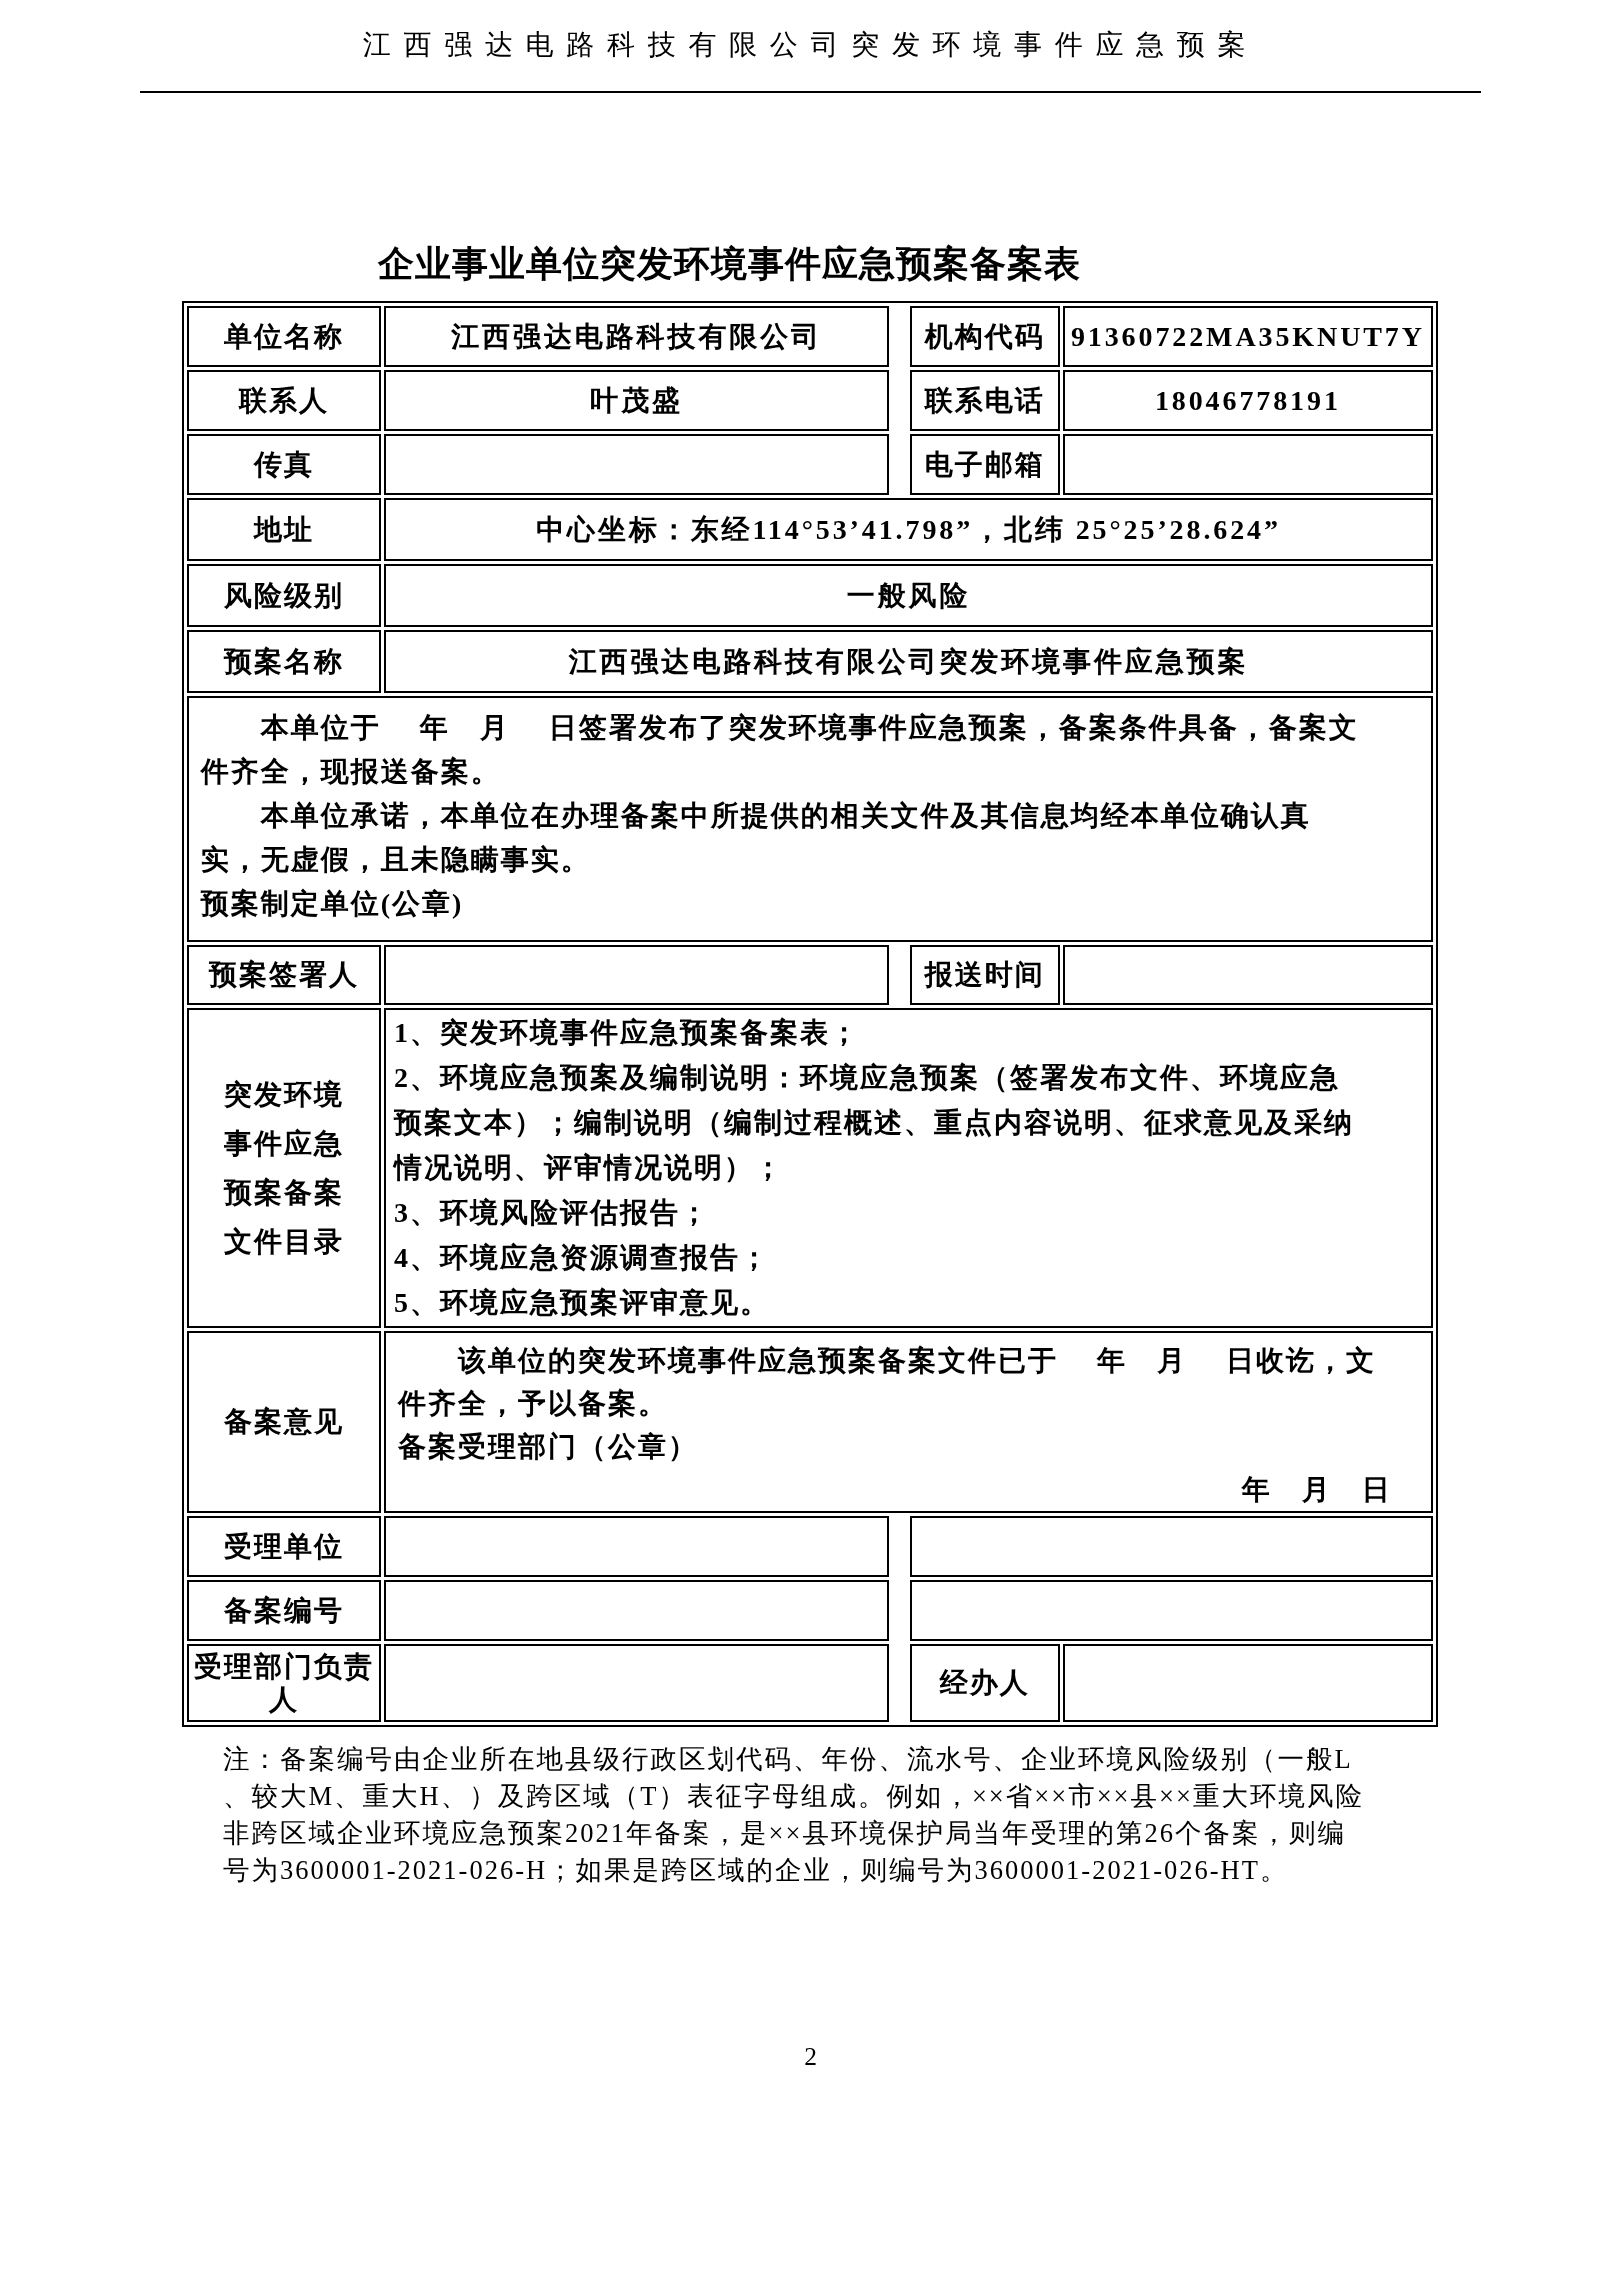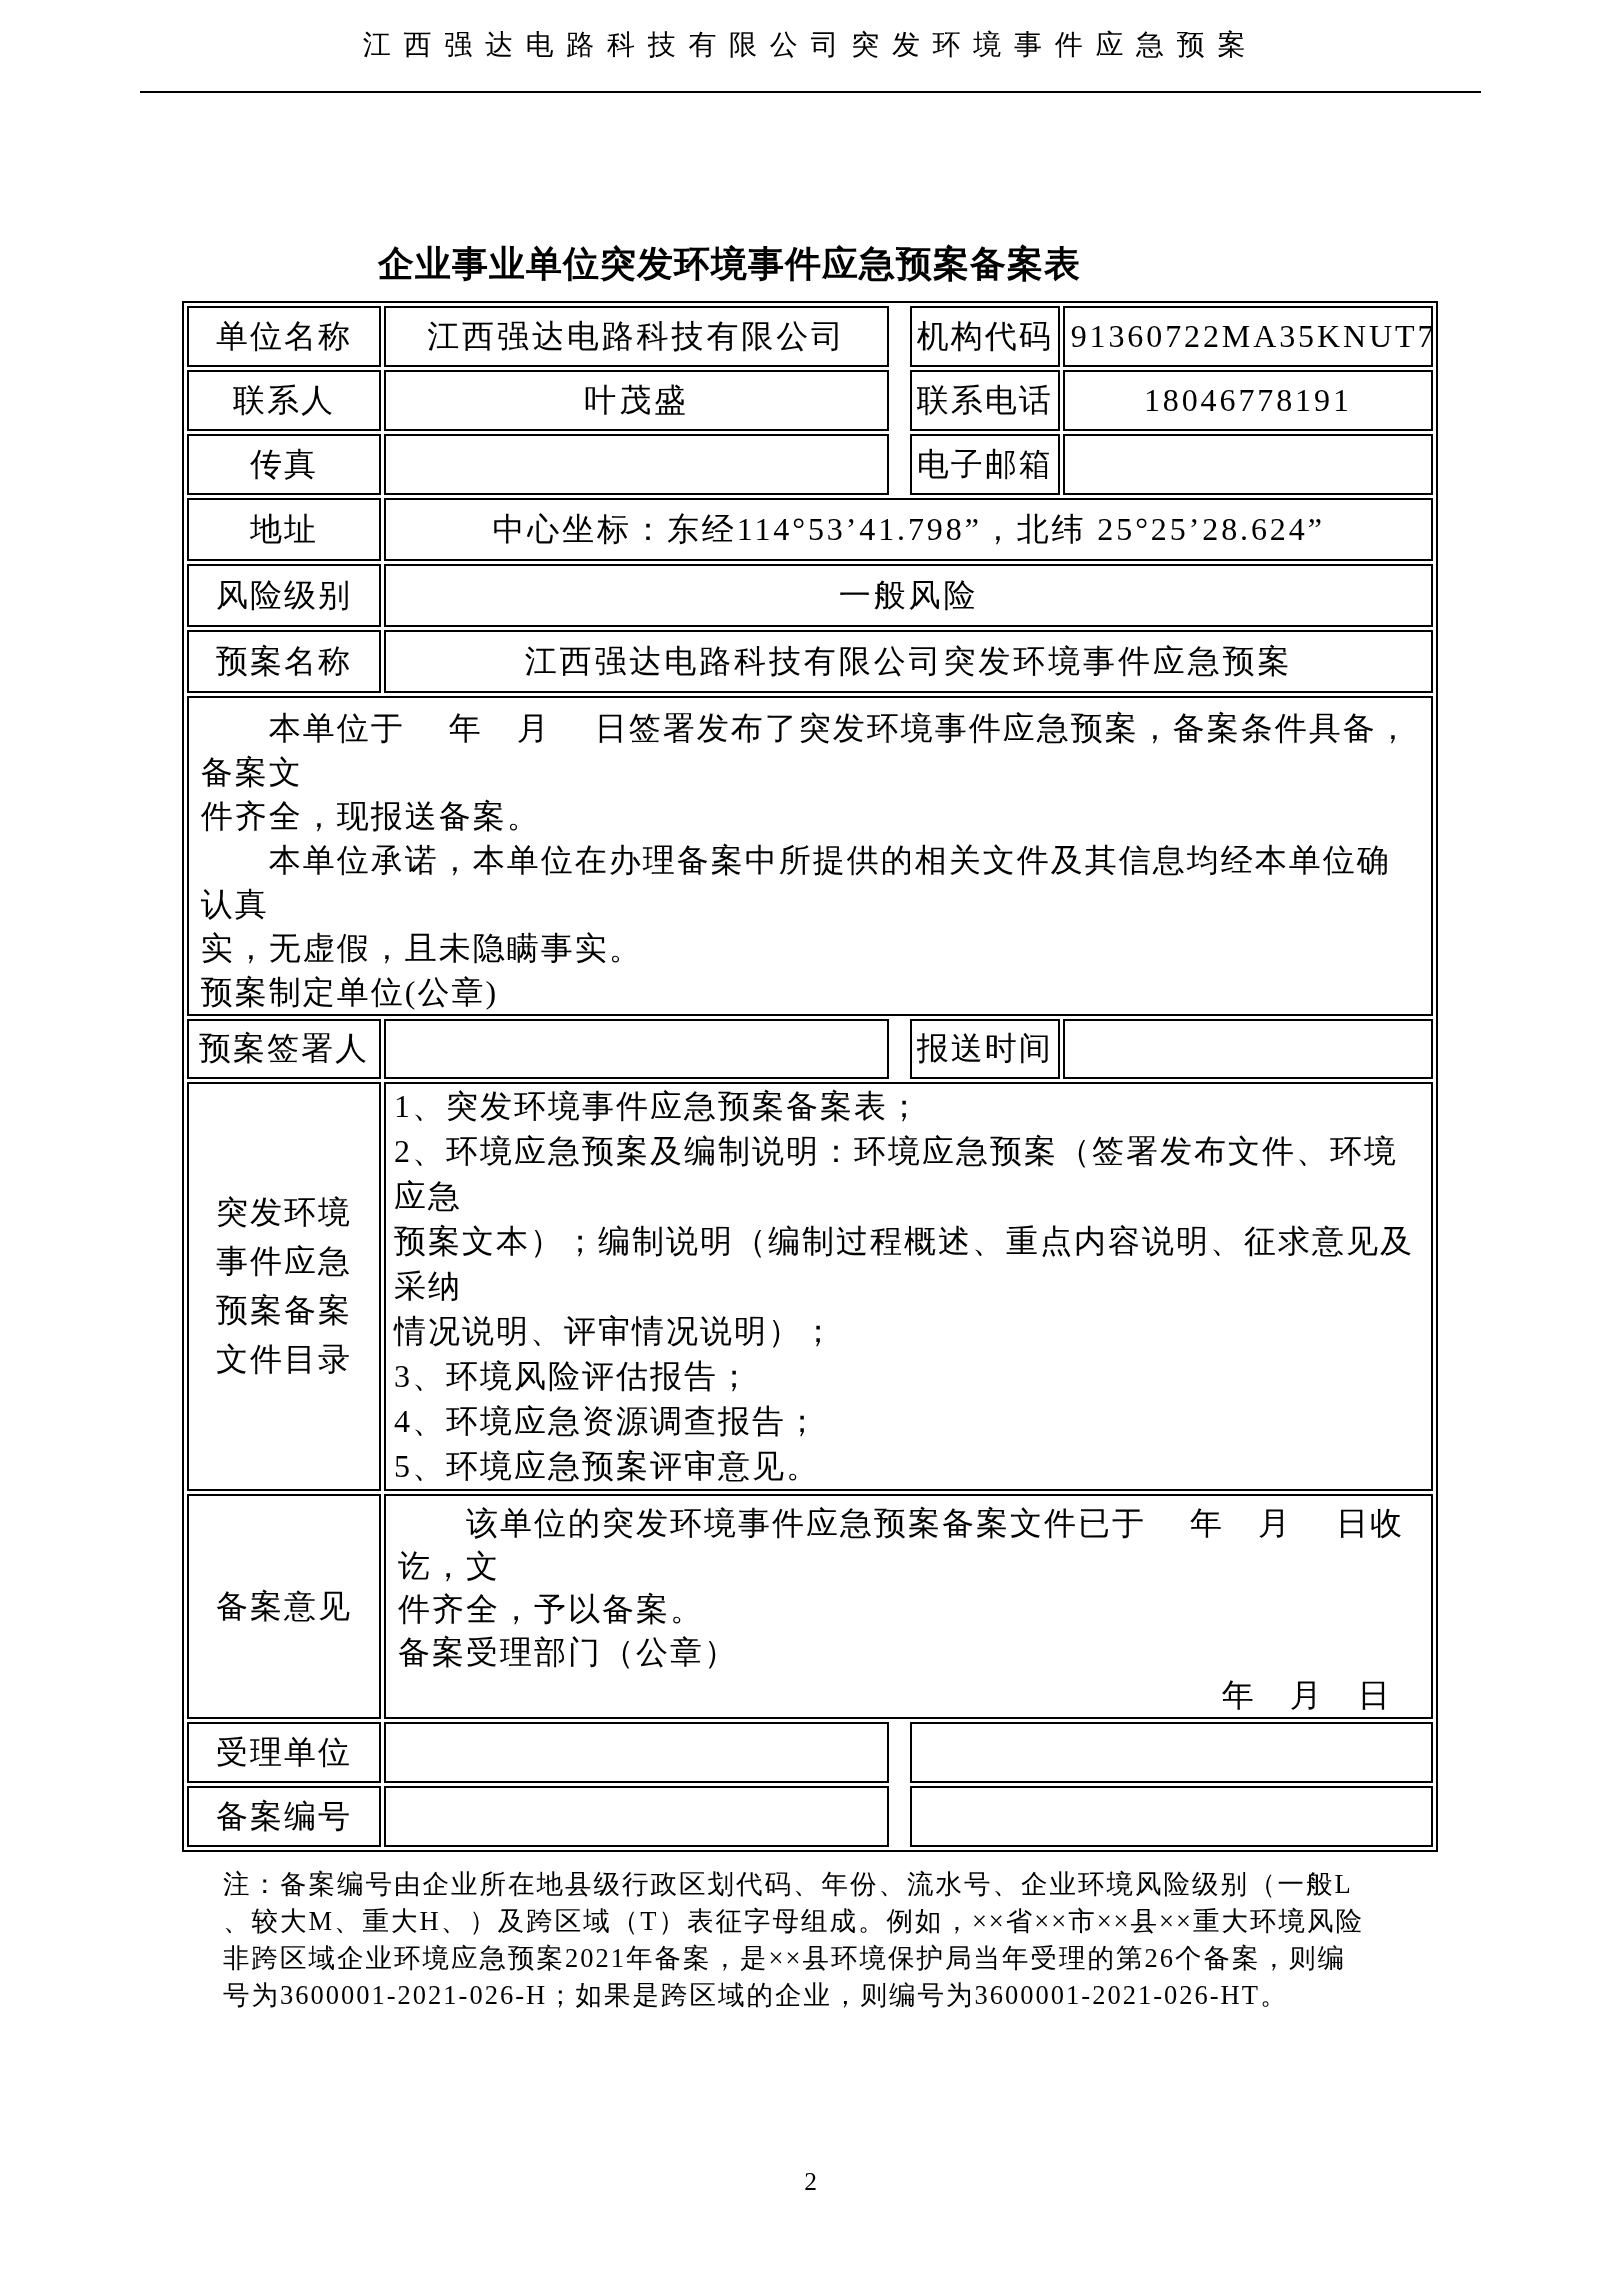--- a/index.html
+++ b/index.html
@@ -35,23 +35,24 @@
   table.filing{
     margin-left:182px;
     width:1256px;
     border-collapse:separate;
     border-spacing:3.9px;
     border:2.9px solid #000;
     table-layout:fixed;
   }
   td{
     border:2px solid #000;
-    font-size:32px;
+    font-size:28px;
     vertical-align:middle;
     overflow:hidden;
+    font-weight:bold;
   }
   td.spacer{border:none;padding:0;}
   td.lbl{
     text-align:center;
     letter-spacing:2px;
     padding:0 2px;
     line-height:33px;
   }
   td.val{
     text-align:center;
@@ -215,20 +216,27 @@
     <td class="val" colspan="2"></td>
   </tr>
 
   <tr class="r-num">
     <td class="lbl">备案编号</td>
     <td class="val"></td>
     <td class="spacer"></td>
     <td class="val" colspan="2"></td>
   </tr>
 
+  <tr class="r-last">
+    <td class="lbl">受理部门负责人</td>
+    <td class="val"></td>
+    <td class="spacer"></td>
+    <td class="lbl">经办人</td>
+    <td class="val"></td>
+  </tr>
 </tbody>
   </table>
 
 <div class="footnote pre">注：备案编号由企业所在地县级行政区划代码、年份、流水号、企业环境风险级别（一般L
 、较大M、重大H、）及跨区域（T）表征字母组成。例如，××省××市××县××重大环境风险
 非跨区域企业环境应急预案2021年备案，是××县环境保护局当年受理的第26个备案，则编
 号为3600001-2021-026-H；如果是跨区域的企业，则编号为3600001-2021-026-HT。</div>
 
 <div class="page-number">2</div>
 

